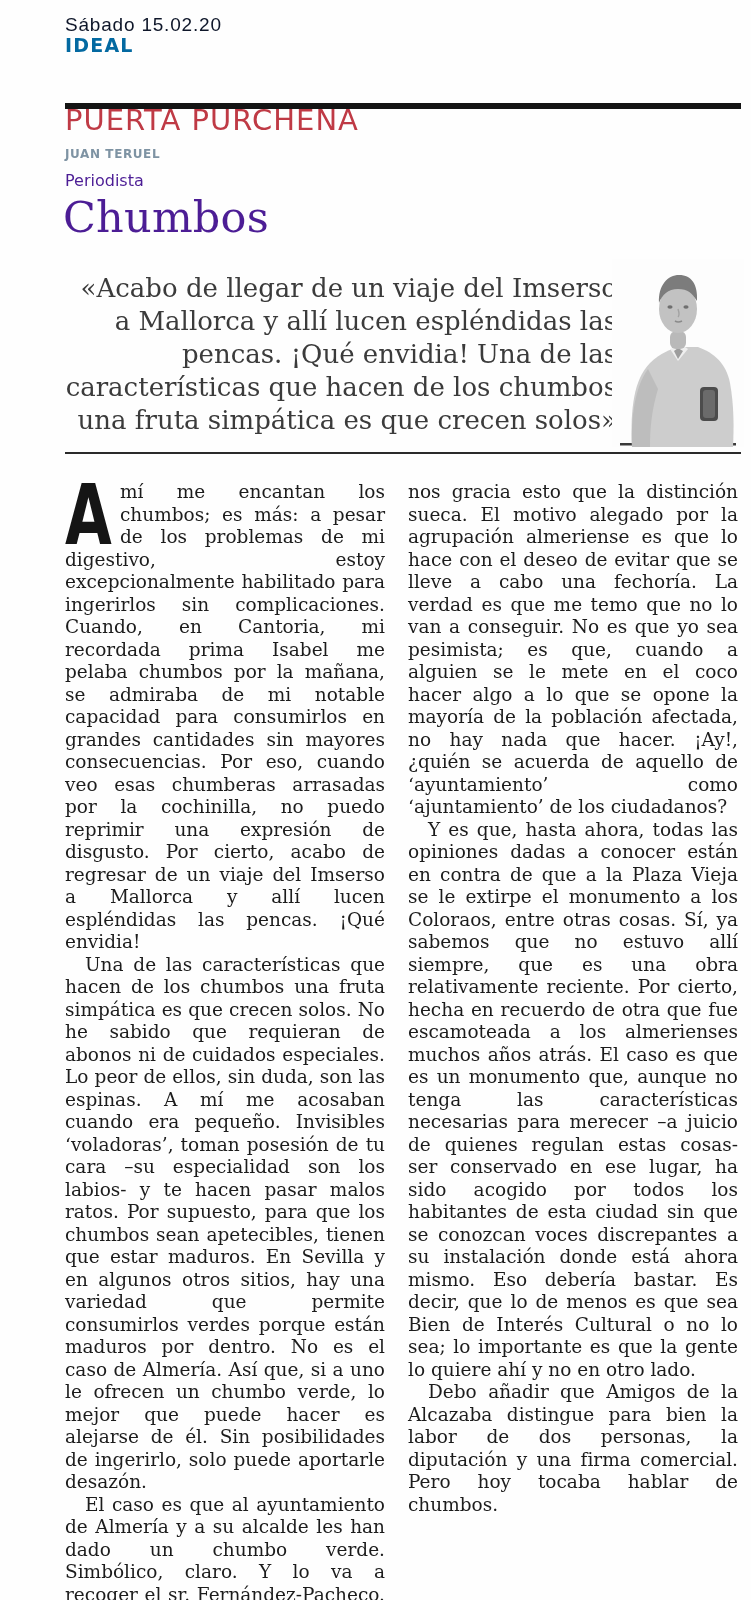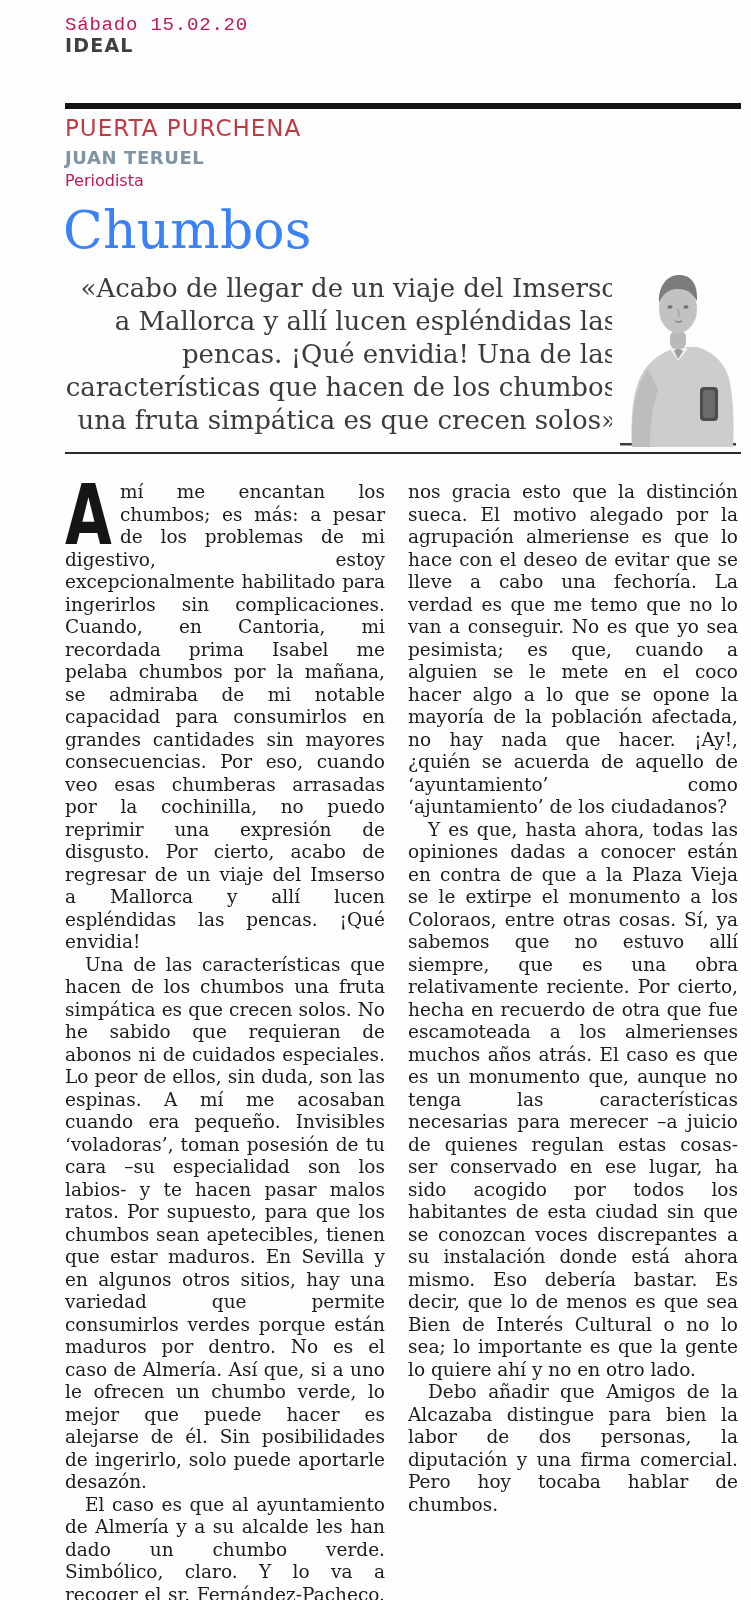--- a/index.html
+++ b/index.html
@@ -1,35 +1,35 @@
 <!DOCTYPE html>
 <html lang="es"><head>
 <meta charset="utf-8">
 <style>
   html,body{margin:0;padding:0;background:#ffffff;}
   .page{position:relative;width:751px;height:1600px;background:#fefefe;overflow:hidden;
         font-family:"DejaVu Serif",serif;color:#1c1c1c;}
   
-  .date{position:absolute;left:65px;top:14px;font-family:Liberation Mono, monospace;
-        font-size:19px;color:#be185d;letter-spacing:.8px;}
+  .date{position:absolute;left:65px;top:14px;font-family:Liberation Sans, sans-serif;
+        font-size:19px;color:#0f172a;letter-spacing:.8px;}
   .masthead{position:absolute;left:65px;top:34px;font-family:"DejaVu Sans",sans-serif;
-        font-size:19px;font-weight:bold;color:#404040;letter-spacing:1.2px;}
+        font-size:19px;font-weight:bold;color:#0369a1;letter-spacing:1.2px;}
   
   .rule-thick{position:absolute;left:65px;top:103px;width:676px;height:6px;background:#141414;}
   .rule-thin{position:absolute;left:65px;top:452px;width:676px;height:2px;background:#2a2a2a;}
   
-  .section-title{position:absolute;left:65px;top:115px;font-family:"DejaVu Sans",sans-serif;
-        font-size:23px;font-weight:500;color:#bf3a45;letter-spacing:1px;}
+  .section-title{position:absolute;left:65px;top:103px;font-family:"DejaVu Sans",sans-serif;
+        font-size:29px;font-weight:500;color:#bf3a45;letter-spacing:1px;}
   .author-name{position:absolute;left:65px;top:147px;font-family:"DejaVu Sans",sans-serif;
-        font-size:18px;font-weight:bold;color:#7e93a3;letter-spacing:.6px;}
+        font-size:12px;font-weight:bold;color:#7e93a3;letter-spacing:.6px;}
   .author-role{position:absolute;left:65px;top:171px;font-family:"DejaVu Sans",sans-serif;
-        font-size:16px;color:#be185d;}
+        font-size:16px;color:#4c1d95;}
   
-  .headline{position:absolute;left:63px;top:200px;font-size:52px;font-weight:normal;
-        color:#3b82f6;letter-spacing:.2px;}
+  .headline{position:absolute;left:63px;top:192px;font-size:43px;font-weight:normal;
+        color:#4c1d95;letter-spacing:.2px;}
   .pull-quote{position:absolute;left:65px;top:272px;width:552px;font-size:26px;
         line-height:33px;color:#3b3b3b;text-align:right;}
   
   .photo{position:absolute;left:612px;top:258px;width:132px;height:190px;}
   
   .bodycol{position:absolute;top:481px;text-align:justify;font-size:18.5px;
         line-height:22.5px;color:#1c1c1c;}
   .col1{left:65px;width:320px;}
   .col2{left:408px;width:330px;}
   .bodycol p{margin:0;padding:0;}

